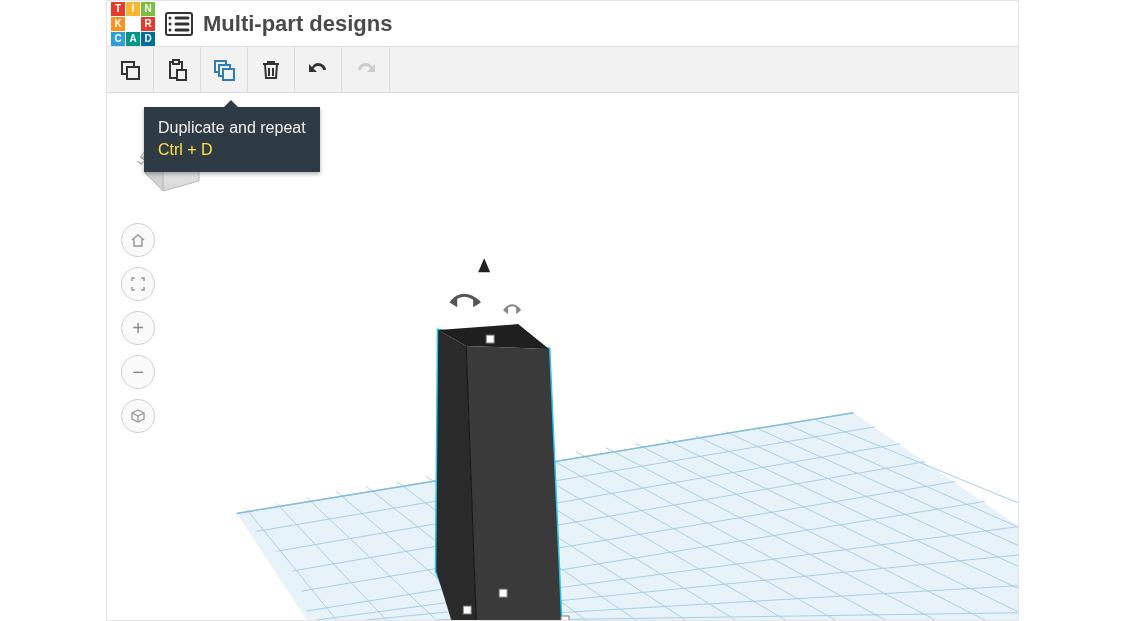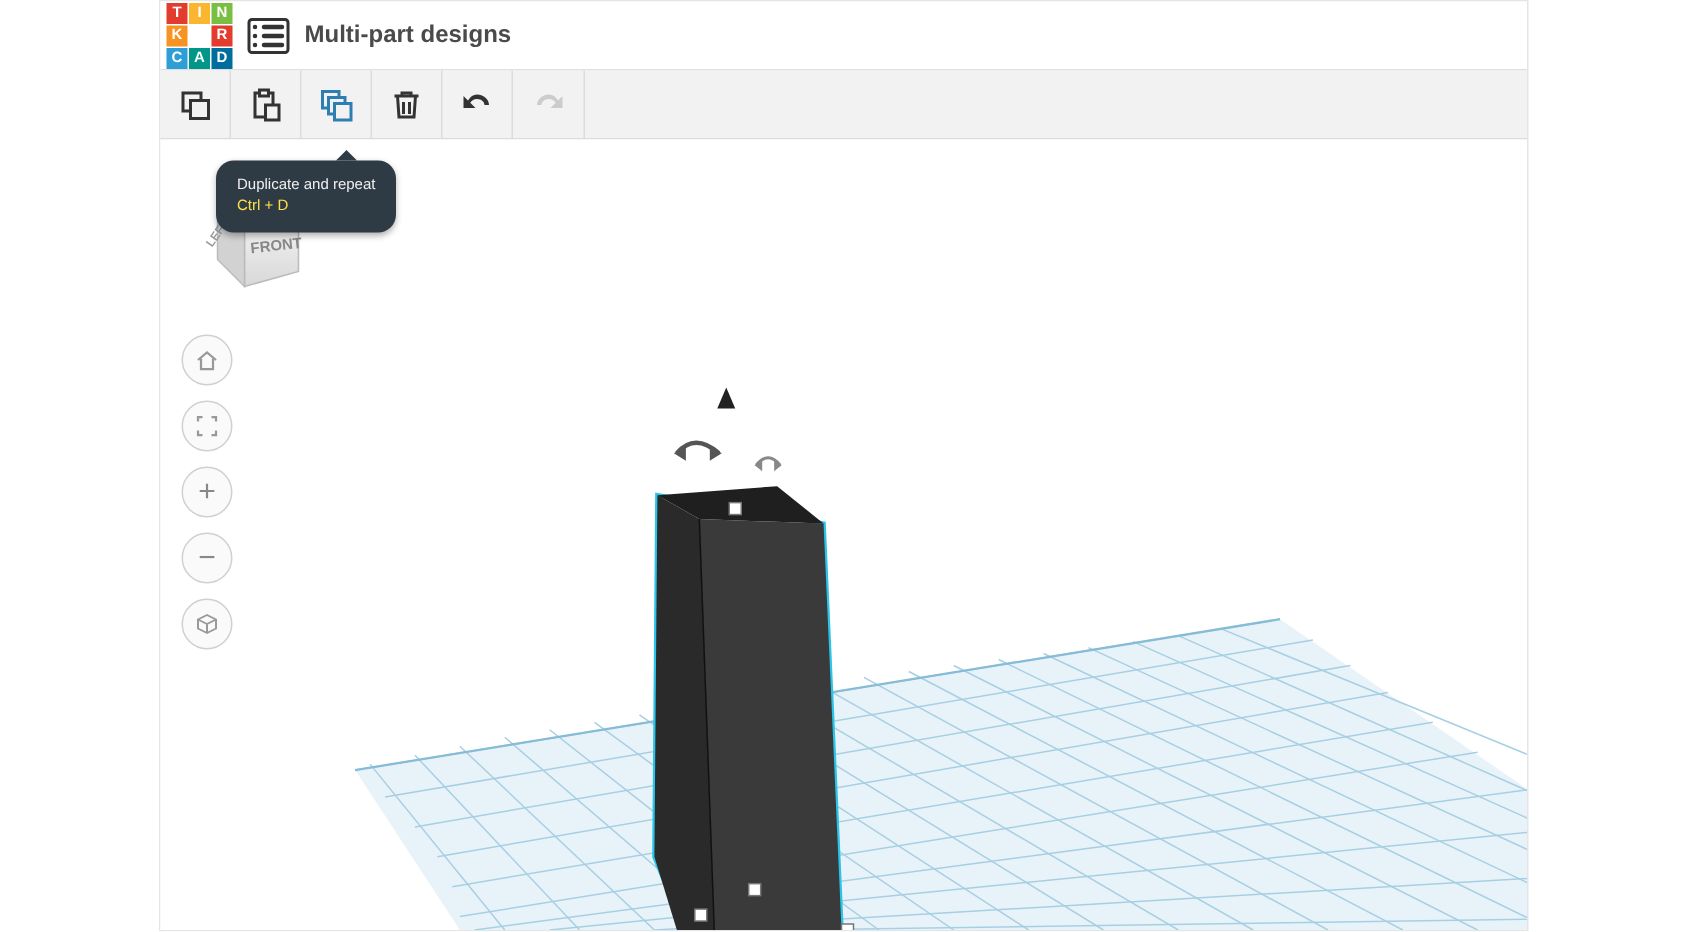--- a/index.html
+++ b/index.html
@@ -54,21 +54,21 @@
 
   .list-icon {
     width: 28px; height: 24px;
     border: 2px solid #333;
     border-radius: 3px;
     display:flex; align-items:center; justify-content:center;
   }
   .list-icon svg { display:block; }
 
   .title {
-    font-size: 16px;
+    font-size: 22px;
     font-weight: 600;
     color: #4a4a4a;
   }
 
   
   .toolbar {
     position: absolute;
     left: 0; right: 0; top: 46px;
     height: 46px;
     background: #f2f2f2;
@@ -87,23 +87,23 @@
   .btn-active svg { stroke:#2e7eb3; fill:none; }
   .dim svg { opacity: 0.35; }
 
   
   .tooltip {
     position: absolute;
     left: 37px;
     top: 59px; 
     background: #2f3b44;
     color: #f0f0f0;
-    border-radius: 12px;
+    border-radius: 0;
     padding: 10px 14px;
-    font-size: 10px;
+    font-size: 16px;
     line-height: 1.4;
     box-shadow: 0 2px 4px rgba(0,0,0,.3);
     z-index: 20;
   }
   .tooltip::before {
     content: "";
     position: absolute;
     top: -7px;
     left: 80px;
     border: 7px solid transparent;

